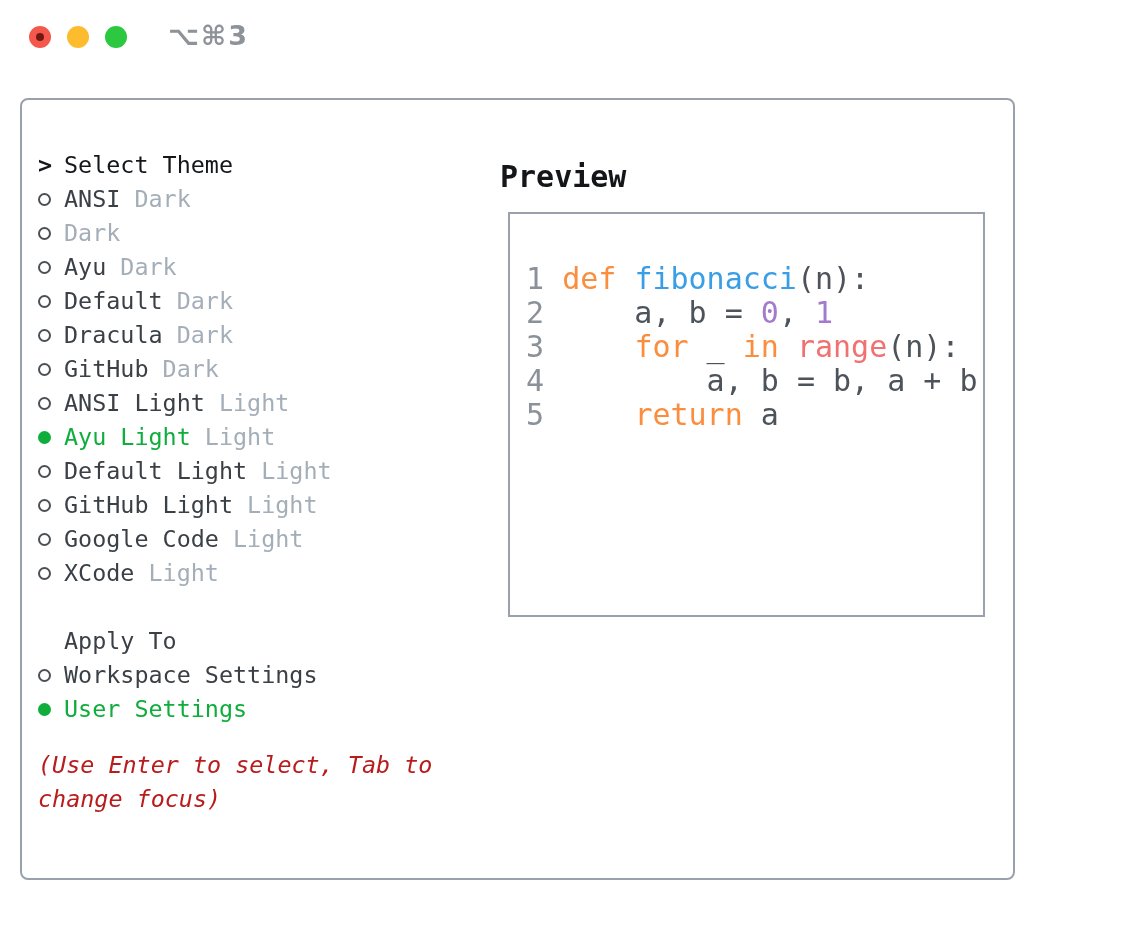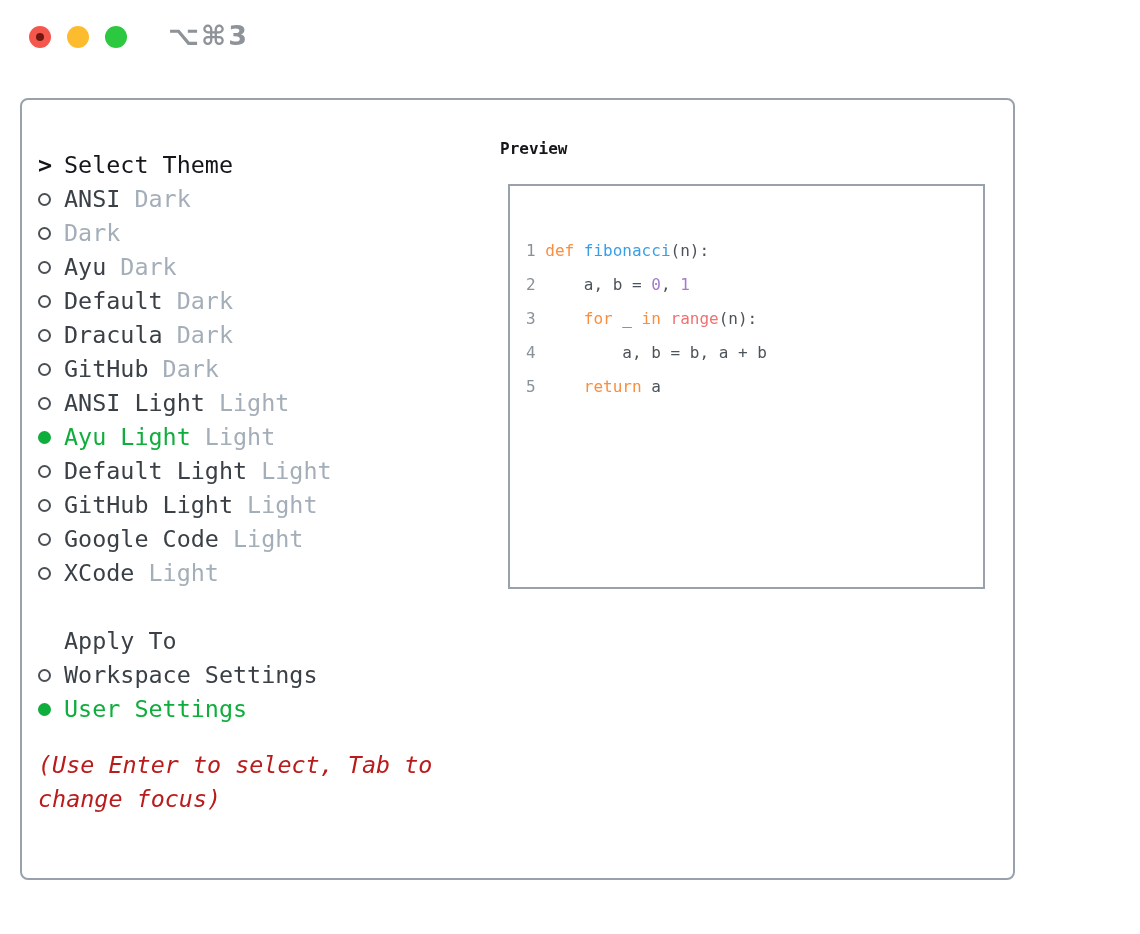--- a/index.html
+++ b/index.html
@@ -44,21 +44,21 @@
   .selected .item-name{color:var(--accent-green);text-align:center;}
   .item-variant{color:#a4aeb9;}
   .apply-header{margin-top:34px;}
   .apply-label{color:#3a4046;}
   .selected .apply-label{color:var(--accent-green);}
   .hint{
     margin-top:22px;width:440px;color:#b91c1c;
     white-space:normal;word-break:normal;font-style:italic;
   }
   
-  .right-col{position:absolute;left:478px;top:32px;font-size:16px;line-height:34px;}
+  .right-col{position:absolute;left:478px;top:60px;font-size:30px;line-height:34px;}
   .preview-header{font-weight:bold;color:#141619;height:34px;}
   .preview-box{
     margin-top:18px;margin-left:8px;width:477px;height:405px;
     box-sizing:border-box;border:2px solid #99a2ac;
     padding:48px 0 0 16px;overflow:hidden;background:#ffffff;
   }
   .pline{height:34px;white-space:pre;}
   .empty-line{height:34px;}
 </style>
 </head>

